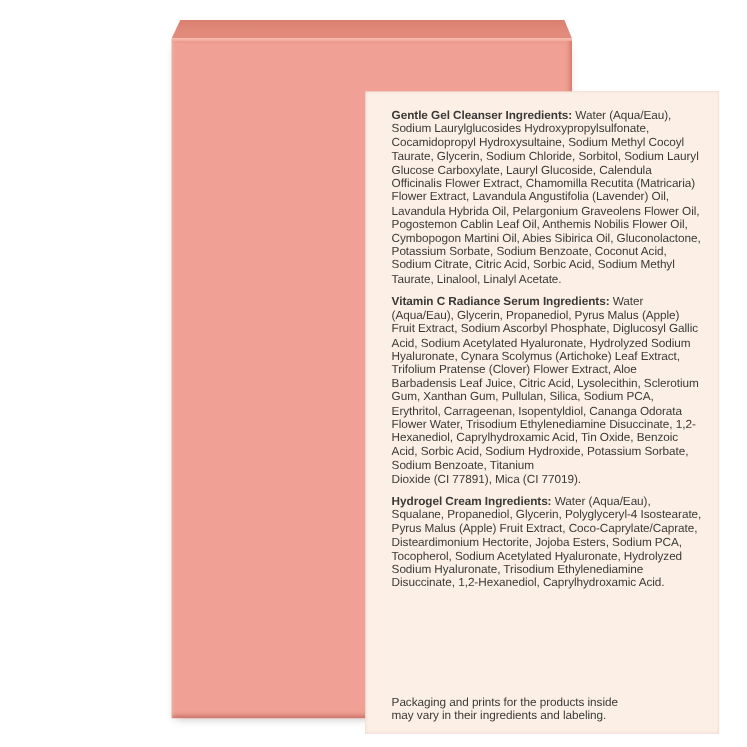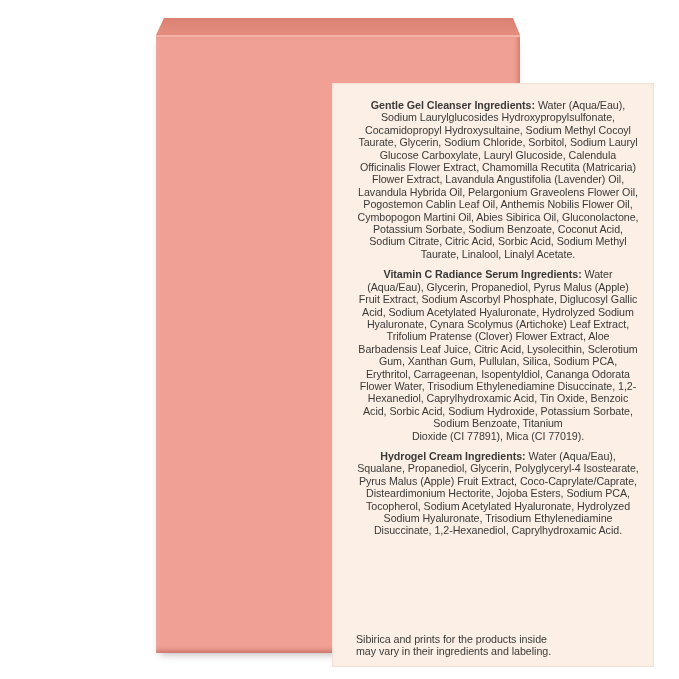--- a/index.html
+++ b/index.html
@@ -41,21 +41,20 @@
     box-sizing: border-box;
     padding: 16px 14px 0 24px;
   }
   .ing-section {
     margin: 0 0 8px 0;
     font-size: 10.7px;
     line-height: 12.4px;
     letter-spacing: -0.05px;
     color: var(--text_color);
     width: 284px;
-    text-align: center;
   }
   .ing-section b { font-weight: 700; }
   .ing-body { white-space: pre-line; }
   .panel-disclaimer {
     position: absolute;
     left: 24px; bottom: 9px;
     font-size: 10.7px;
     line-height: 12.6px;
     letter-spacing: -0.05px;
     color: var(--text_color);
@@ -73,18 +72,18 @@
 
     <div class="ingredients-panel">
 
       <p class="ing-section"><b>Gentle Gel Cleanser Ingredients:</b> <span class="ing-body">Water (Aqua/Eau), Sodium Laurylglucosides Hydroxypropylsulfonate, Cocamidopropyl Hydroxysultaine, Sodium Methyl Cocoyl Taurate, Glycerin, Sodium Chloride, Sorbitol, Sodium Lauryl Glucose Carboxylate, Lauryl Glucoside, Calendula Officinalis Flower Extract, Chamomilla Recutita (Matricaria) Flower Extract, Lavandula Angustifolia (Lavender) Oil, Lavandula Hybrida Oil, Pelargonium Graveolens Flower Oil, Pogostemon Cablin Leaf Oil, Anthemis Nobilis Flower Oil, Cymbopogon Martini Oil, Abies Sibirica Oil, Gluconolactone, Potassium Sorbate, Sodium Benzoate, Coconut Acid, Sodium Citrate, Citric Acid, Sorbic Acid, Sodium Methyl Taurate, Linalool, Linalyl Acetate.</span></p>
 
       <p class="ing-section"><b>Vitamin C Radiance Serum Ingredients:</b> <span class="ing-body">Water (Aqua/Eau), Glycerin, Propanediol, Pyrus Malus (Apple) Fruit Extract, Sodium Ascorbyl Phosphate, Diglucosyl Gallic Acid, Sodium Acetylated Hyaluronate, Hydrolyzed Sodium Hyaluronate, Cynara Scolymus (Artichoke) Leaf Extract, Trifolium Pratense (Clover) Flower Extract, Aloe Barbadensis Leaf Juice, Citric Acid, Lysolecithin, Sclerotium Gum, Xanthan Gum, Pullulan, Silica, Sodium PCA, Erythritol, Carrageenan, Isopentyldiol, Cananga Odorata Flower Water, Trisodium Ethylenediamine Disuccinate, 1,2-Hexanediol, Caprylhydroxamic Acid, Tin Oxide, Benzoic Acid, Sorbic Acid, Sodium Hydroxide, Potassium Sorbate, Sodium Benzoate, Titanium
 Dioxide (CI 77891), Mica (CI 77019).</span></p>
 
       <p class="ing-section"><b>Hydrogel Cream Ingredients:</b> <span class="ing-body">Water (Aqua/Eau), Squalane, Propanediol, Glycerin, Polyglyceryl-4 Isostearate, Pyrus Malus (Apple) Fruit Extract, Coco-Caprylate/Caprate, Disteardimonium Hectorite, Jojoba Esters, Sodium PCA, Tocopherol, Sodium Acetylated Hyaluronate, Hydrolyzed Sodium Hyaluronate, Trisodium Ethylenediamine Disuccinate, 1,2-Hexanediol, Caprylhydroxamic Acid.</span></p>
 
-      <div class="panel-disclaimer">Sibirica and prints for the products inside
+      <div class="panel-disclaimer">Packaging and prints for the products inside
 may vary in their ingredients and labeling.</div>
 
     </div>
   </div>
 </div>
 
 </body></html>

